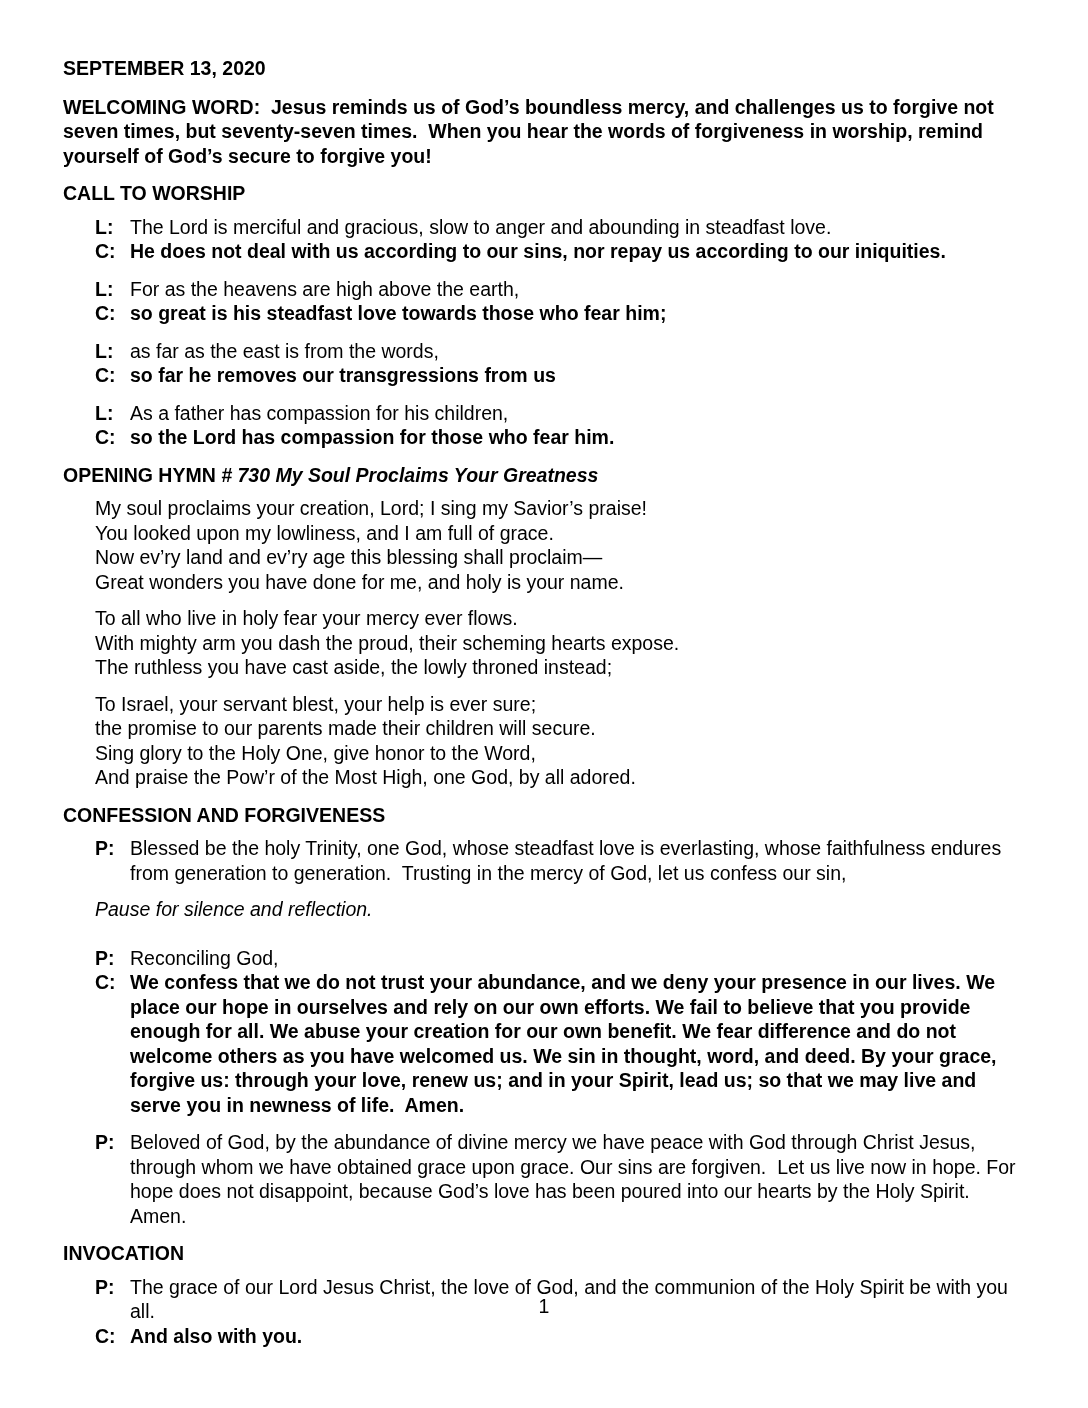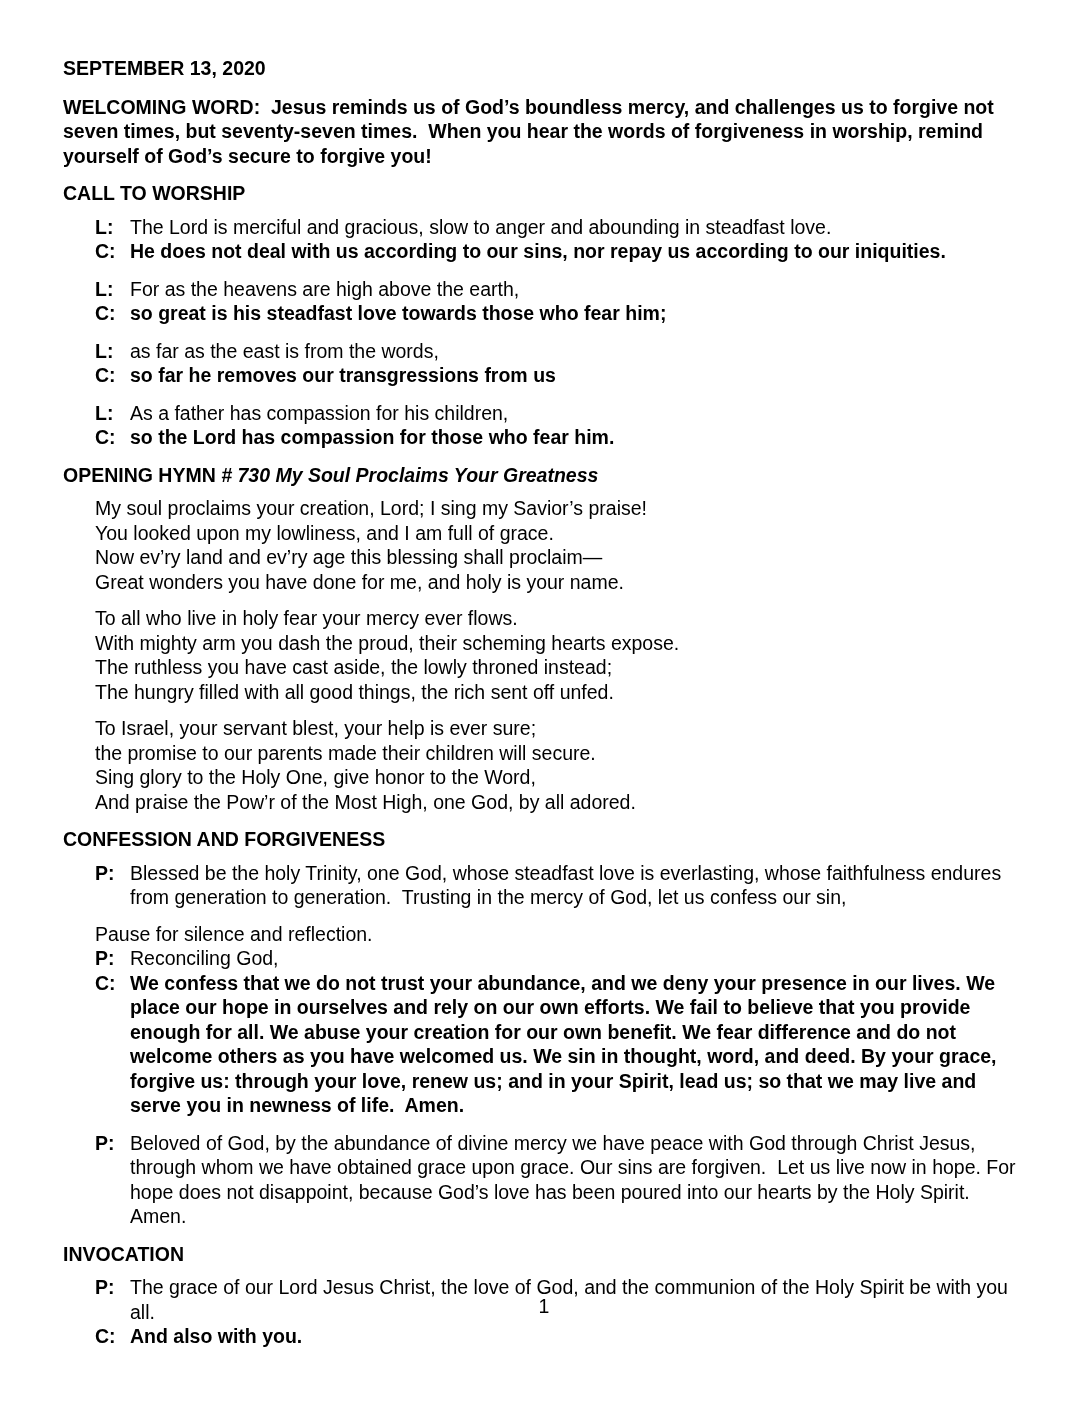--- a/index.html
+++ b/index.html
@@ -46,22 +46,23 @@
   }
   .dialogue-text { flex: 1; }
   .dialogue-text.bold { font-weight: 700; }
   .single { margin-bottom: 12px; }
   .tight { margin-bottom: 0; }
   .hymn-verse {
     margin-left: 32px;
     margin-bottom: 12px;
   }
   .rubric {
+    font-style: italic;
     margin-left: 32px;
-    margin-bottom: 0;
+    margin-bottom: 24px;
     margin-top: 12px;
   }
   .last-heading { margin-bottom: 0; }
   .page-number {
     position: absolute;
     top: 1294px;
     left: 0;
     width: 1088px;
     text-align: center;
   }
@@ -127,21 +128,20 @@
     <div class="txt">My soul proclaims your creation, Lord; I sing my Savior’s praise!</div>
     <div class="txt">You looked upon my lowliness, and I am full of grace.</div>
     <div class="txt">Now ev’ry land and ev’ry age this blessing shall proclaim—</div>
     <div class="txt">Great wonders you have done for me, and holy is your name.</div>
   </div>
 
   <div class="hymn-verse">
     <div class="txt">To all who live in holy fear your mercy ever flows.</div>
     <div class="txt">With mighty arm you dash the proud, their scheming hearts expose.</div>
     <div class="txt">The ruthless you have cast aside, the lowly throned instead;</div>
-    <div class="txt">The hungry filled with all good things, the rich sent off unfed.</div>
   </div>
 
   <div class="hymn-verse">
     <div class="txt">To Israel, your servant blest, your help is ever sure;</div>
     <div class="txt">the promise to our parents made their children will secure.</div>
     <div class="txt">Sing glory to the Holy One, give honor to the Word,</div>
     <div class="txt">And praise the Pow’r of the Most High, one God, by all adored.</div>
   </div>
 
   <div class="section-heading txt">CONFESSION AND FORGIVENESS</div>

